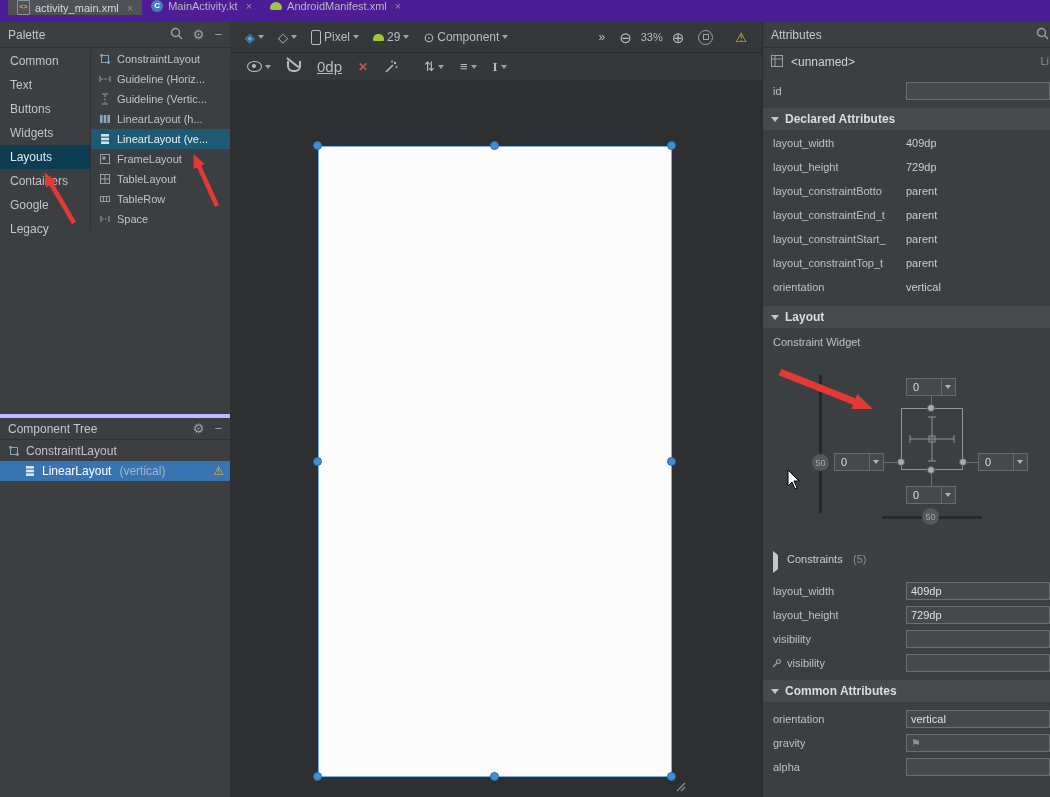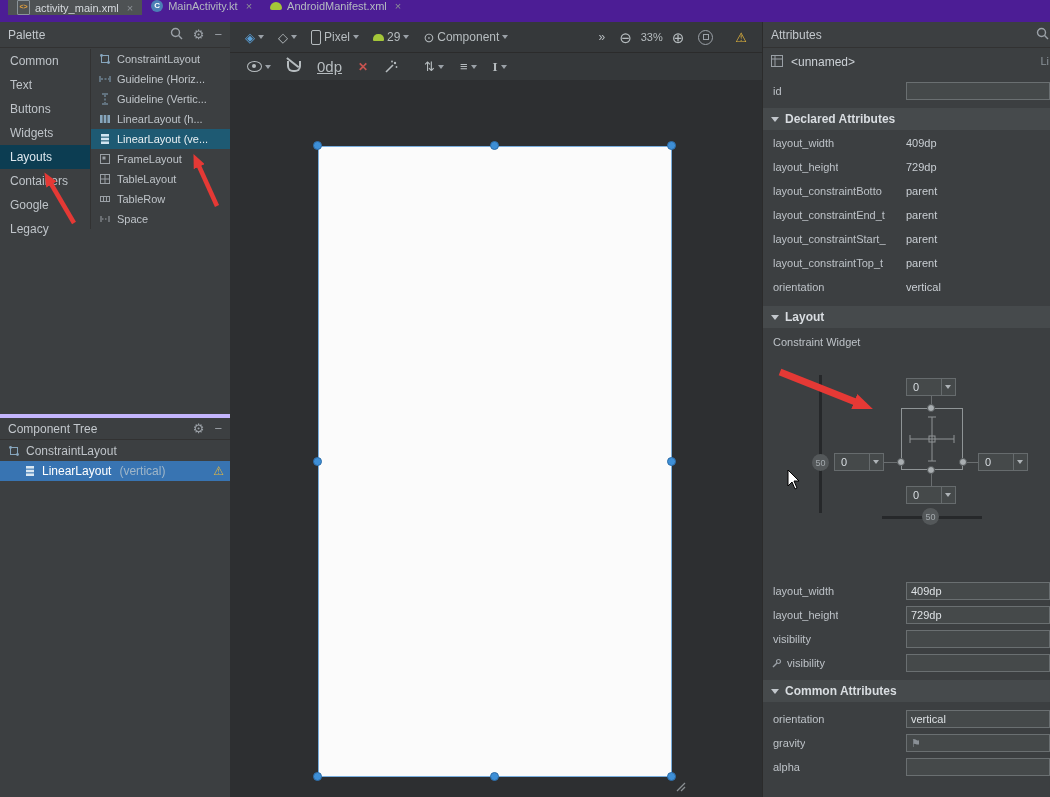--- a/index.html
+++ b/index.html
@@ -441,20 +441,25 @@
           <line x1="26" y1="52" x2="34" y2="52" stroke="#8f9496"></line>
           <rect x="27" y="27" width="6" height="6" fill="none" stroke="#8f9496"></rect>
         </svg>
       </div>
       <div class="anchor" style="left:164px;top:44px;"></div>
       <div class="anchor" style="left:164px;top:106px;"></div>
       <div class="anchor" style="left:134px;top:98px;"></div>
       <div class="anchor" style="left:196px;top:98px;"></div>
     </div>
 
+    <div class="row" style="top:526px;">
+      <span class="abs" style="left:10px;top:7px;"><span class="tri-r"></span></span>
+      <span class="abs" style="left:24px;top:5px;font-size:11px;color:#c9ced3;">Constraints</span>
+      <span class="abs" style="left:90px;top:5px;font-size:11px;color:#8a9096;">(5)</span>
+    </div>
 
     <div class="row" style="top:558px;">
       <span class="alabel">layout_width</span>
       <div class="ainput">409dp</div>
     </div>
     <div class="row" style="top:582px;">
       <span class="alabel">layout_height</span>
       <div class="ainput">729dp</div>
     </div>
     <div class="row" style="top:606px;">

